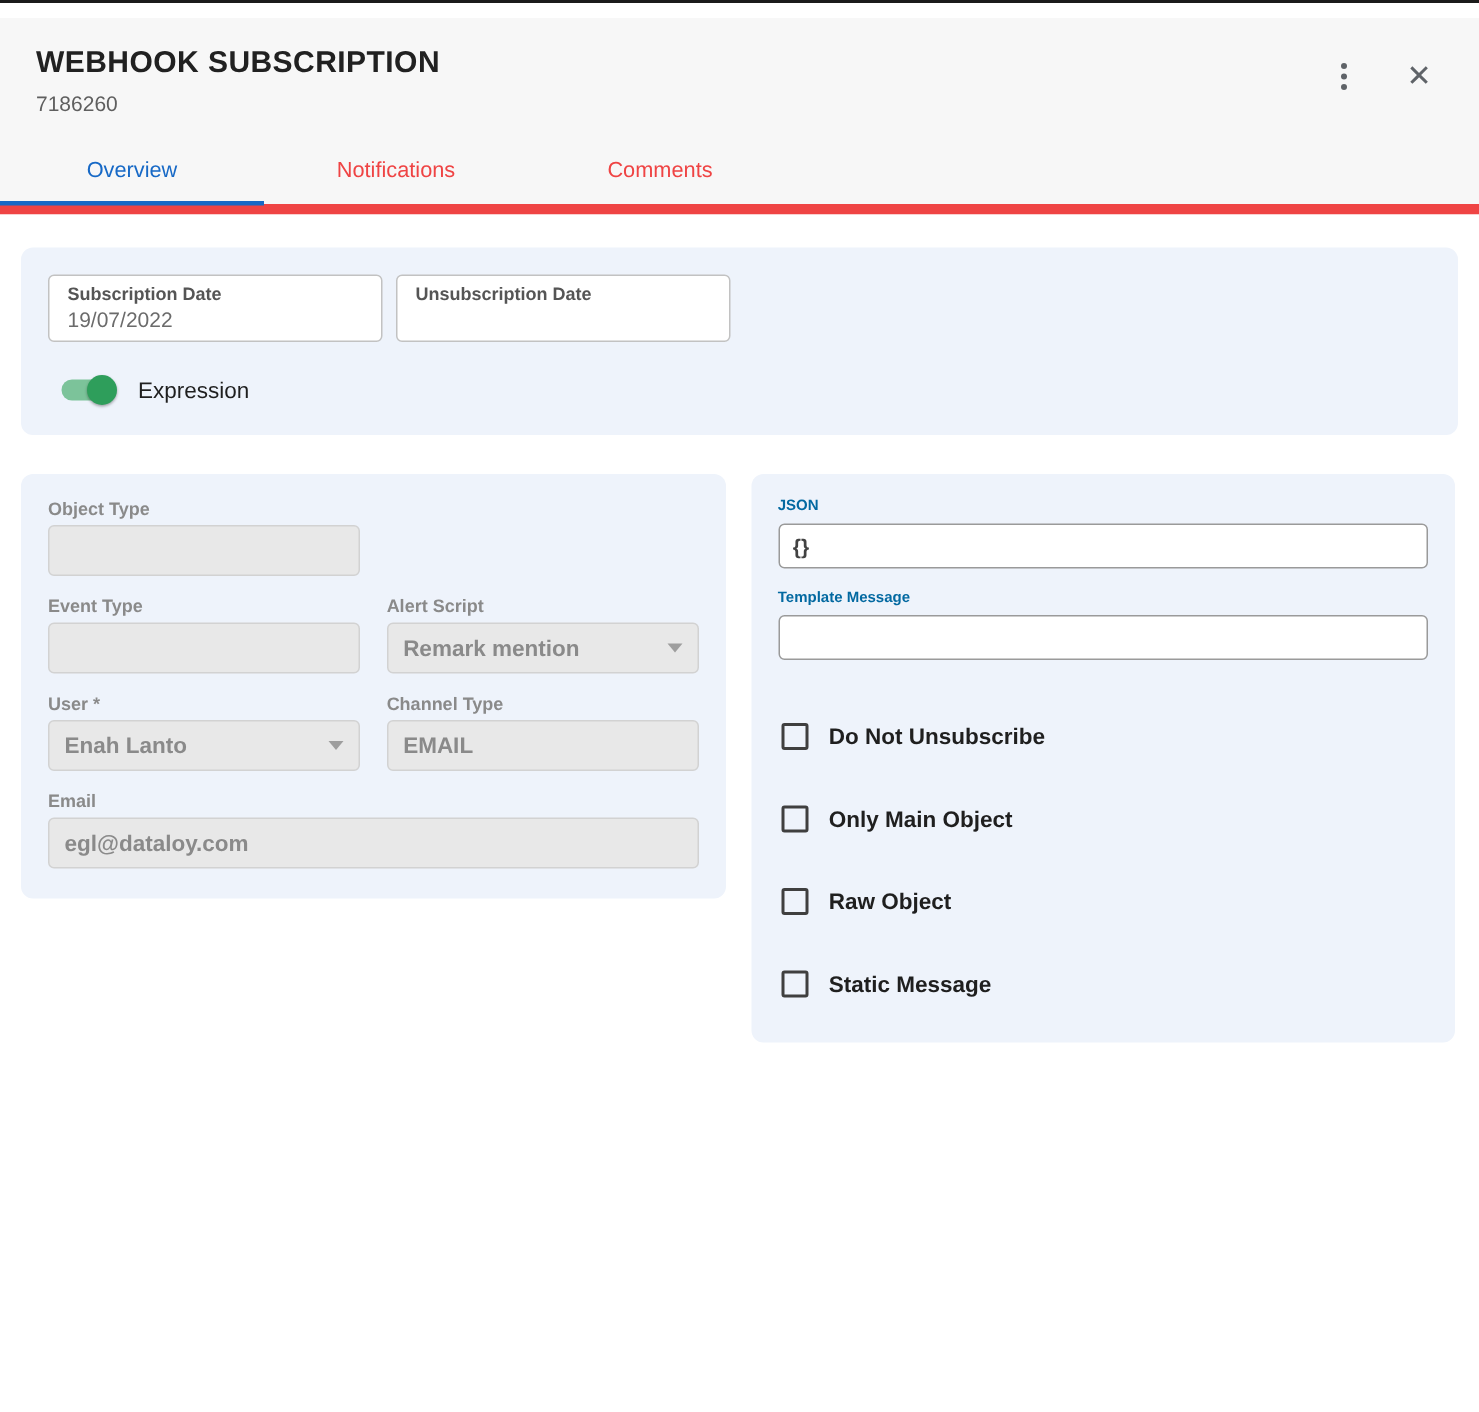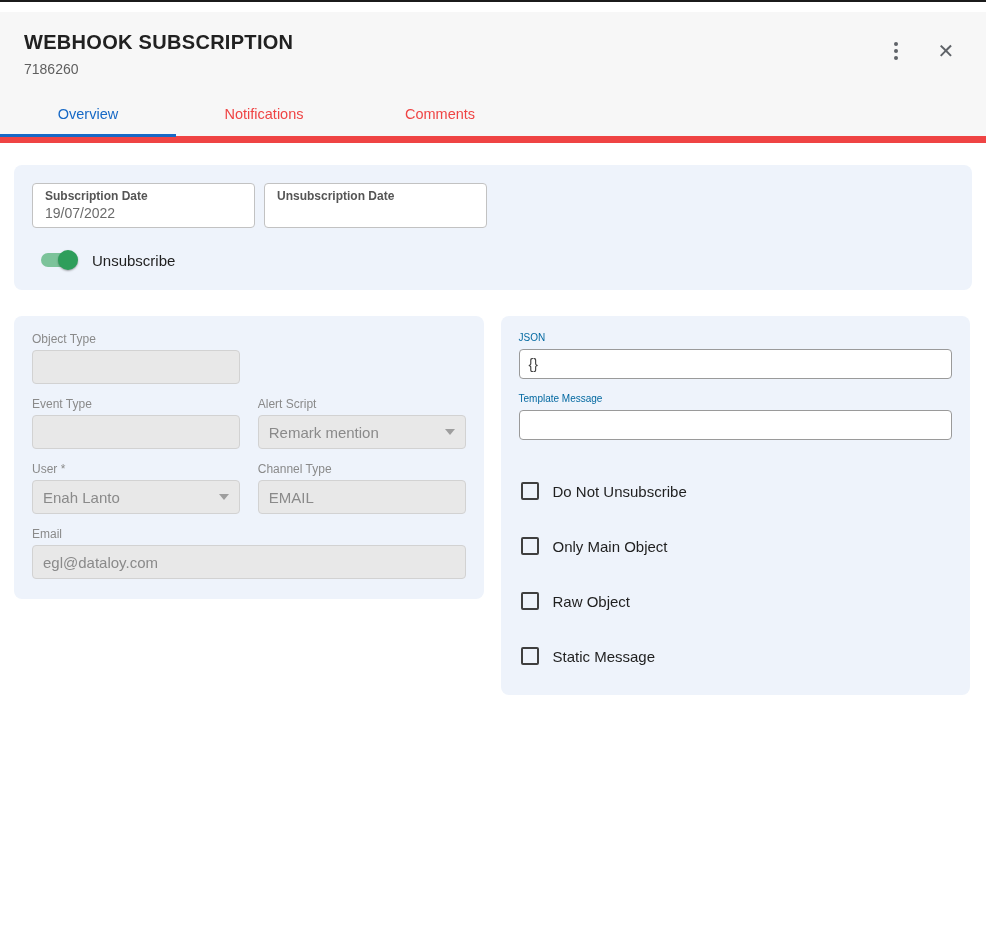--- a/index.html
+++ b/index.html
@@ -23,21 +23,21 @@
   .tab { width: 176px; height: 44px; display: flex; align-items: center; justify-content: center;
          font-size: 14.5px; color: #ef4444; cursor: pointer; border-bottom: 3px solid transparent;
          margin-bottom: -1px; }
   .tab.active { color: #1769c6; border-bottom-color: #1769c6; }
 
   
   .main { padding: 22px 14px 0 14px; background: #ffffff; }
   .panel { background: #eef3fb; border-radius: 8px; }
   .subscription-panel { padding: 18px; margin-bottom: 26px; }
   .columns { display: flex; gap: 17px; align-items: flex-start; }
-  .col-panel { width: 469.5px; padding: 16px 18px 20px 18px; }
+  .col-panel { width: 469.5px; padding: 16px 18px 20px 18px; font-weight: bold; }
 
   
   .date-fields { display: flex; gap: 9px; }
   .outlined-field { width: 223px; height: 45px; background: #ffffff; border: 1px solid #c2c2c2;
                     border-radius: 4px; padding: 5px 12px; cursor: text; }
   .outlined-field .fl { display: block; font-size: 12px; color: #555555; font-weight: bold; margin-bottom: 2px; }
   .outlined-field .fv { font-size: 14px; color: #6b6b6b; min-height: 16px; }
 
   
   .toggle-row { display: flex; align-items: center; margin-top: 20px; }
@@ -115,21 +115,21 @@
         <div class="outlined-field">
           <span class="fl">Unsubscription Date</span>
           <div class="fv"></div>
         </div>
       </div>
       <div class="toggle-row">
         <span class="switch">
           <span class="track"></span>
           <span class="thumb"></span>
         </span>
-        <span class="toggle-label">Unsubscribe</span>
+        <span class="toggle-label">Expression</span>
       </div>
     </section>
 
     <div class="columns">
 
       <section class="panel col-panel">
         <div class="field-grid">
           <div class="field">
             <span class="dis-label">Object Type</span>
             <div class="dis-input"></div>

